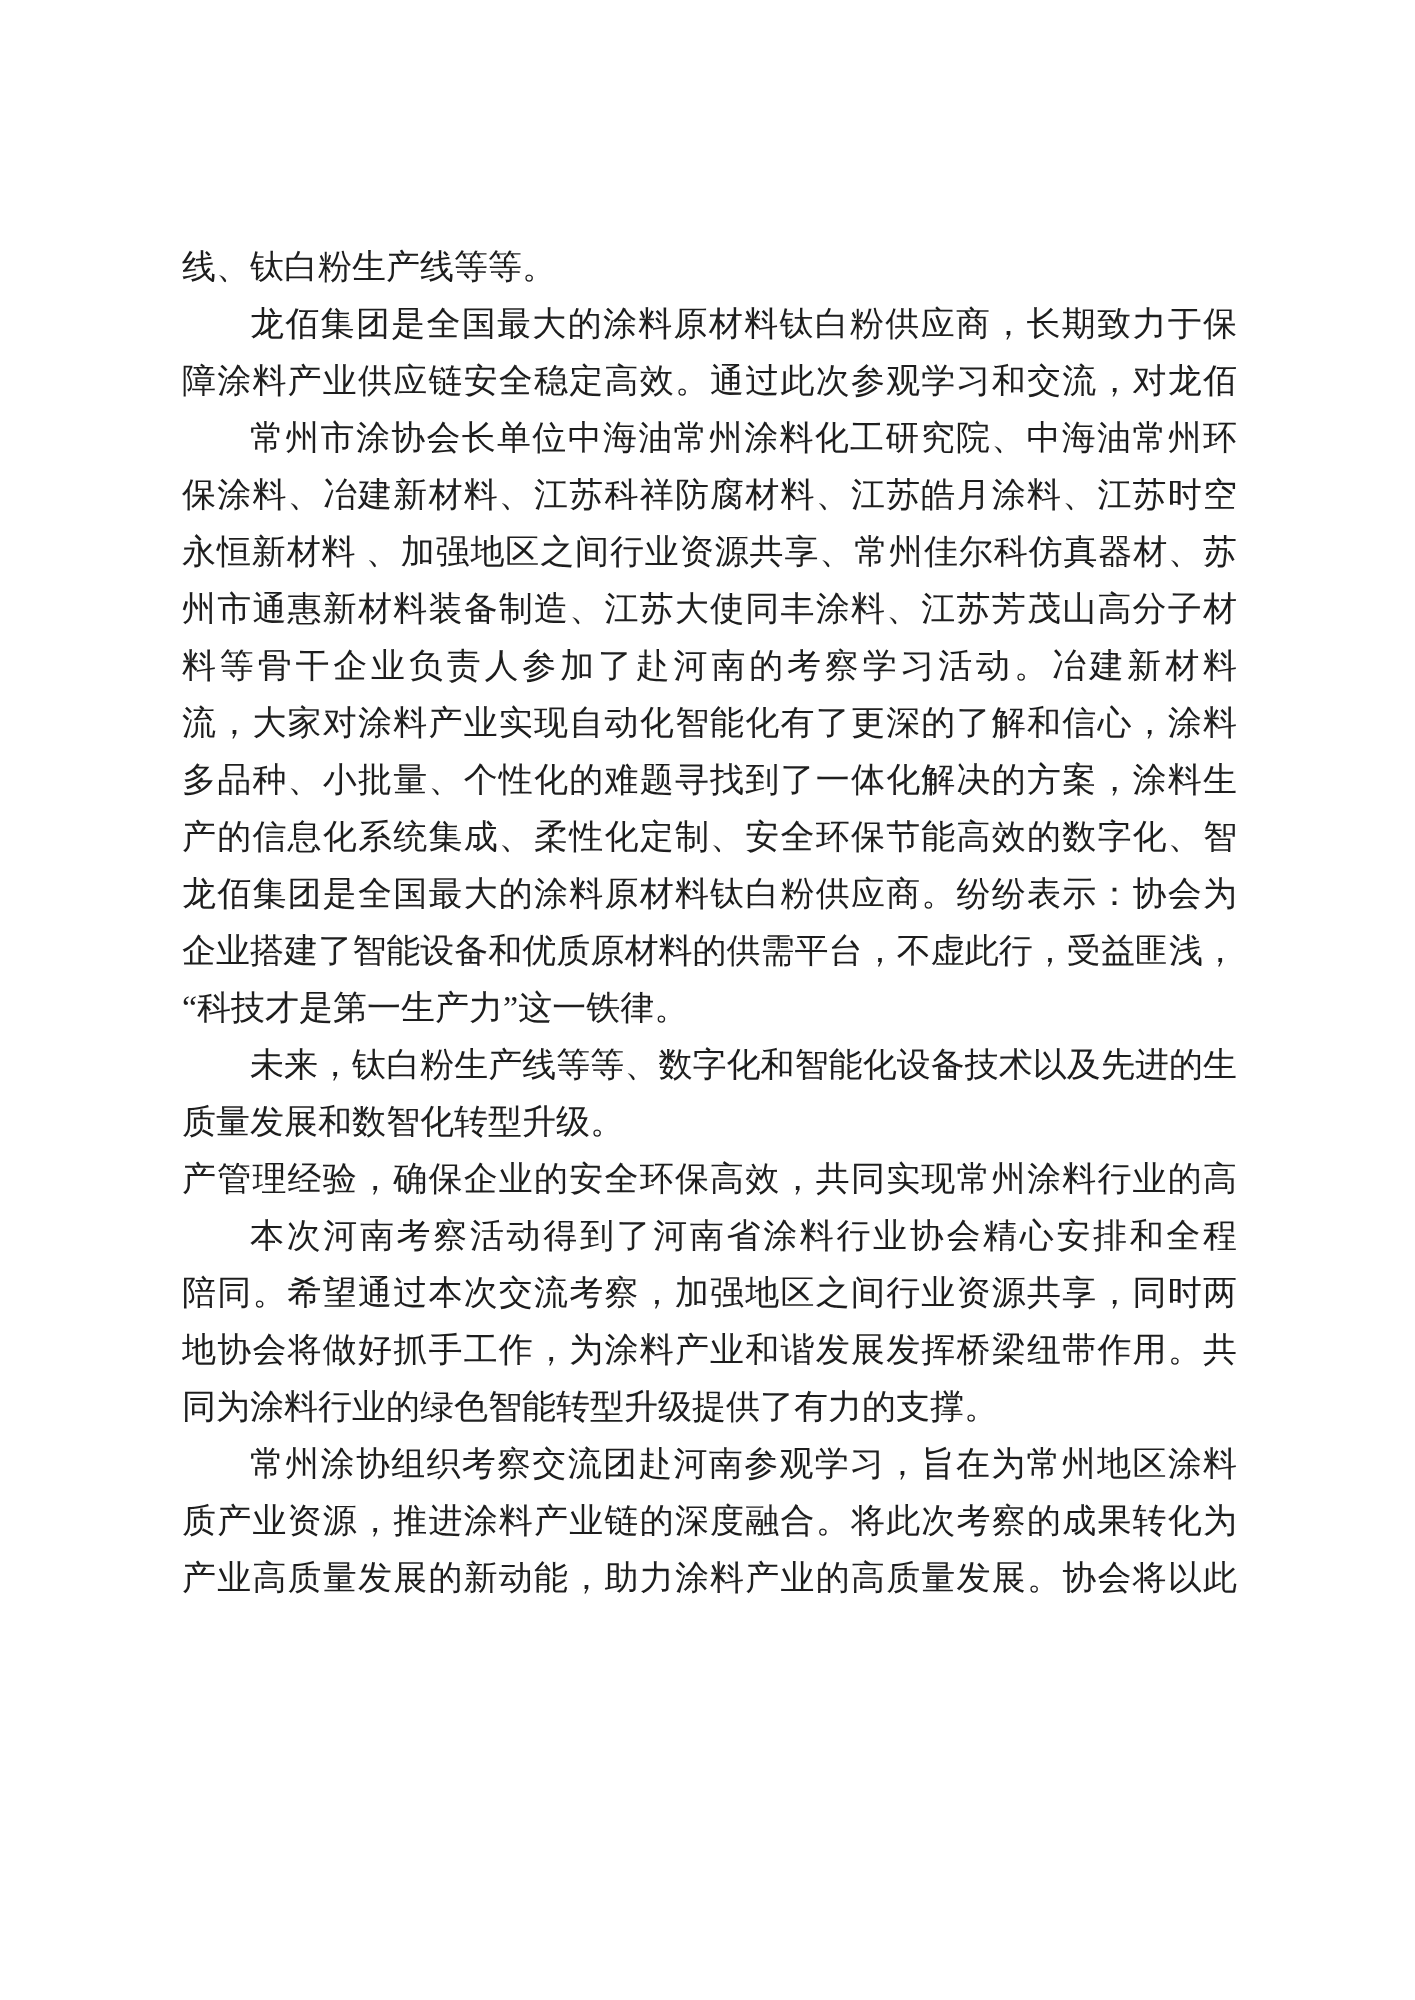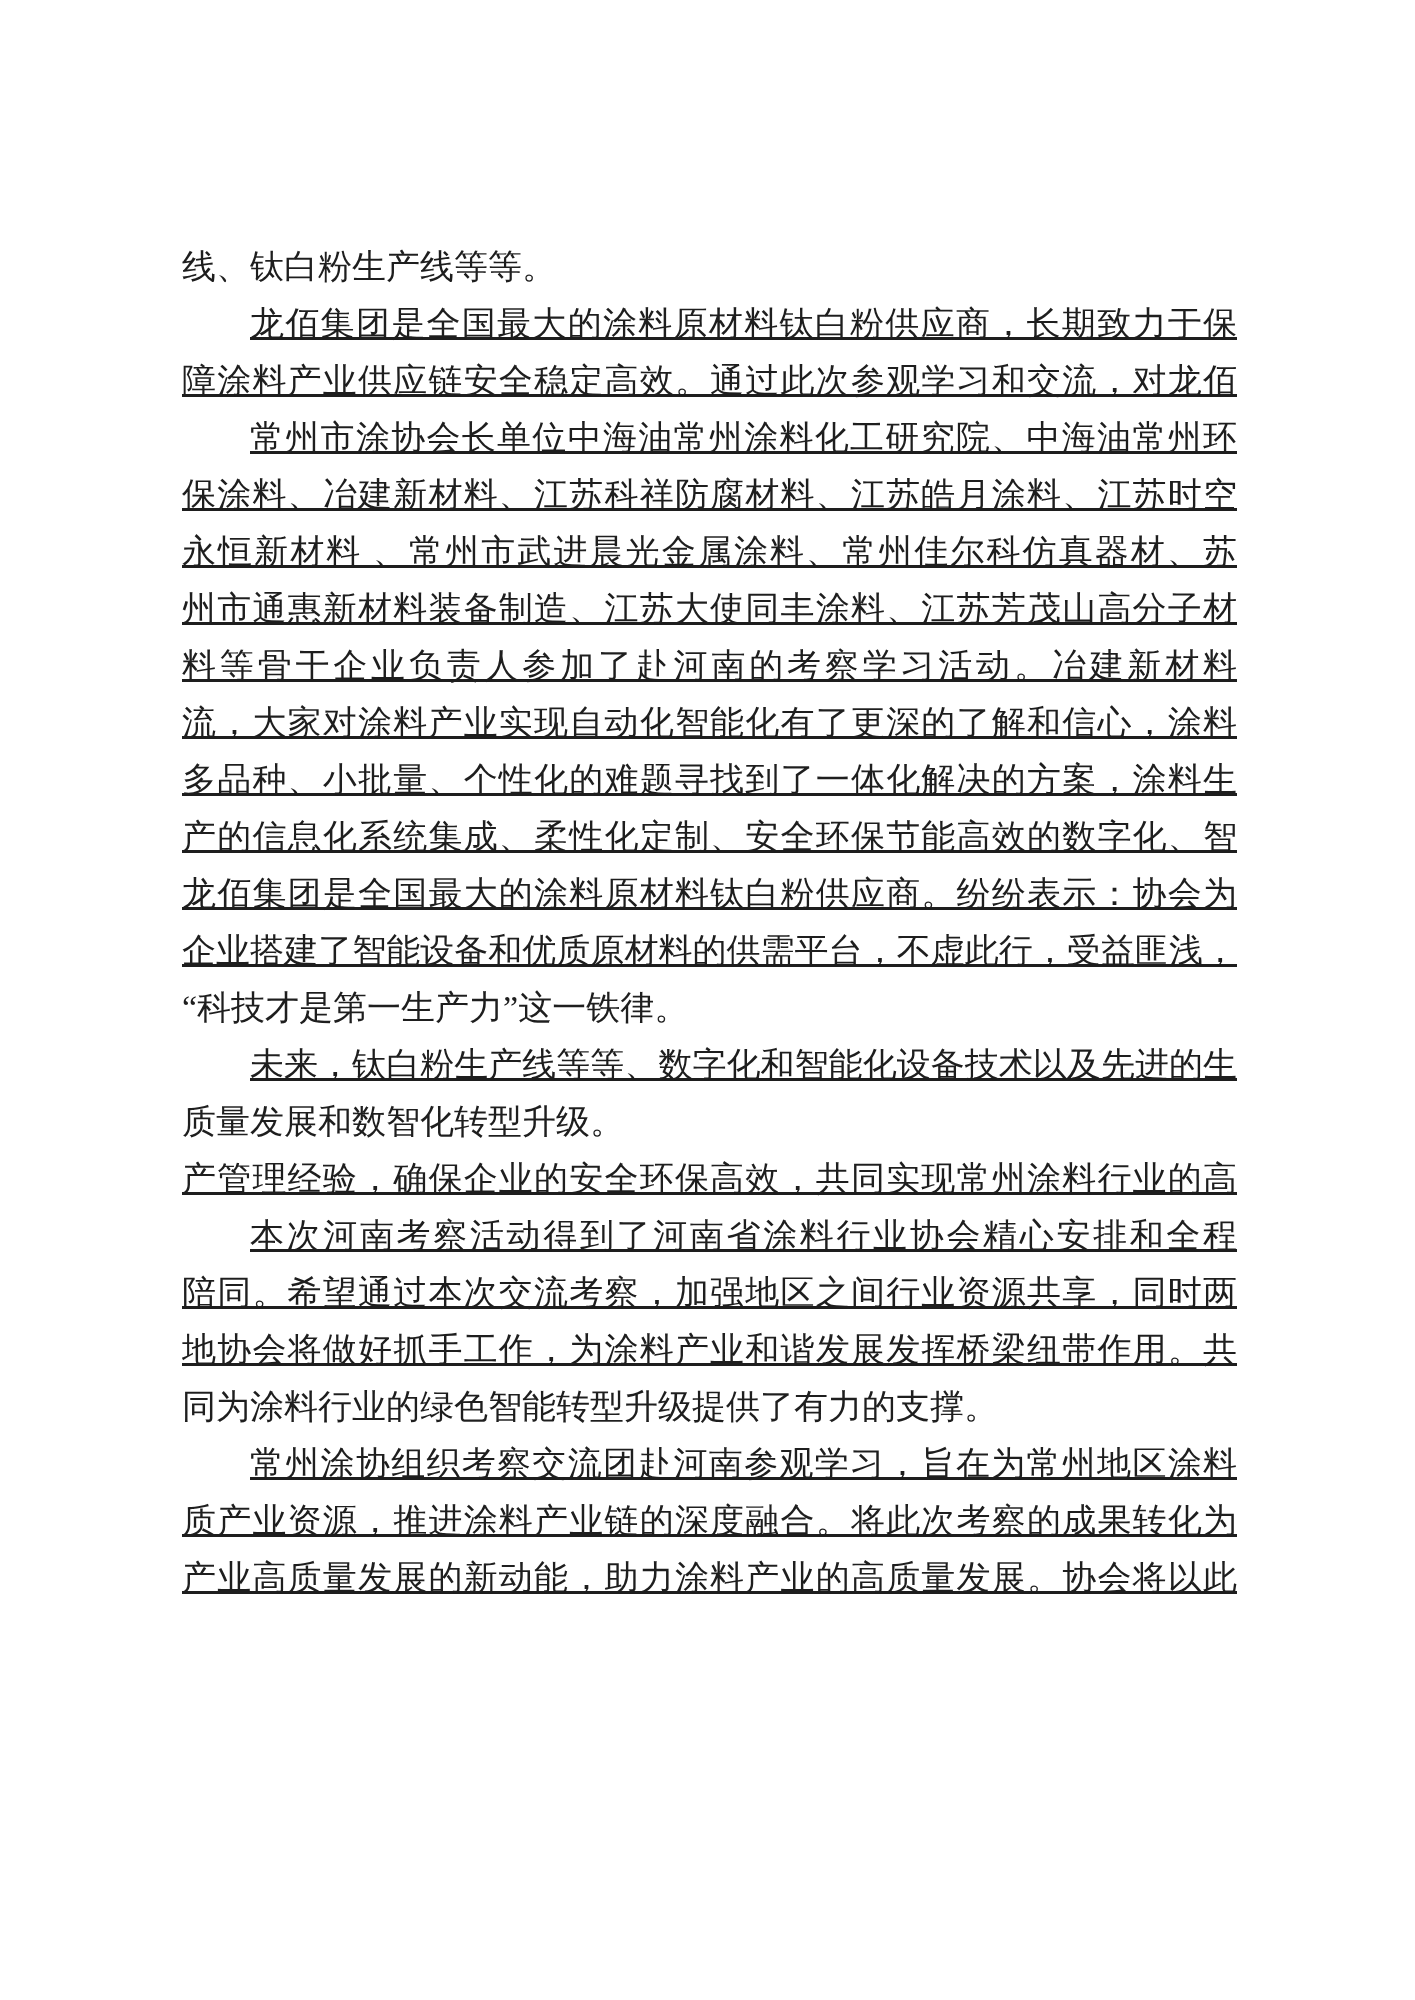--- a/index.html
+++ b/index.html
@@ -29,21 +29,20 @@
   .line {
     height: 57px;
     line-height: 57px;
     font-size: 34px;
     color: #1e1e1e;
     white-space: normal;
   }
   .line.fill {
     text-align: justify;
     text-align-last: justify;
-    text-decoration: underline;
   }
   .line.indent {
     padding-left: 68px;
   }
   .page-number {
     position: absolute;
     top: 1798px;
     left: 0;
     width: 100%;
     height: 57px;
@@ -56,21 +55,21 @@
 </head>
 <body>
 
 <div class="page">
   <div class="body-text" id="body-text">
       <div class="line">线、钛白粉生产线等等。</div>
       <div class="line indent fill">龙佰集团是全国最大的涂料原材料钛白粉供应商，长期致力于保</div>
       <div class="line fill">障涂料产业供应链安全稳定高效。通过此次参观学习和交流，对龙佰</div>
       <div class="line indent fill">常州市涂协会长单位中海油常州涂料化工研究院、中海油常州环</div>
       <div class="line fill">保涂料、冶建新材料、江苏科祥防腐材料、江苏皓月涂料、江苏时空</div>
-      <div class="line fill">永恒新材料 、常州市武进晨光金属涂料、常州佳尔科仿真器材、苏</div>
+      <div class="line fill">永恒新材料 、加强地区之间行业资源共享、常州佳尔科仿真器材、苏</div>
       <div class="line fill">州市通惠新材料装备制造、江苏大使同丰涂料、江苏芳茂山高分子材</div>
       <div class="line fill">料等骨干企业负责人参加了赴河南的考察学习活动。冶建新材料</div>
       <div class="line fill">流，大家对涂料产业实现自动化智能化有了更深的了解和信心，涂料</div>
       <div class="line fill">多品种、小批量、个性化的难题寻找到了一体化解决的方案，涂料生</div>
       <div class="line fill">产的信息化系统集成、柔性化定制、安全环保节能高效的数字化、智</div>
       <div class="line fill">龙佰集团是全国最大的涂料原材料钛白粉供应商。纷纷表示：协会为</div>
       <div class="line fill">企业搭建了智能设备和优质原材料的供需平台，不虚此行，受益匪浅，</div>
       <div class="line">“科技才是第一生产力”这一铁律。</div>
       <div class="line indent fill">未来，钛白粉生产线等等、数字化和智能化设备技术以及先进的生</div>
       <div class="line">质量发展和数智化转型升级。</div>

